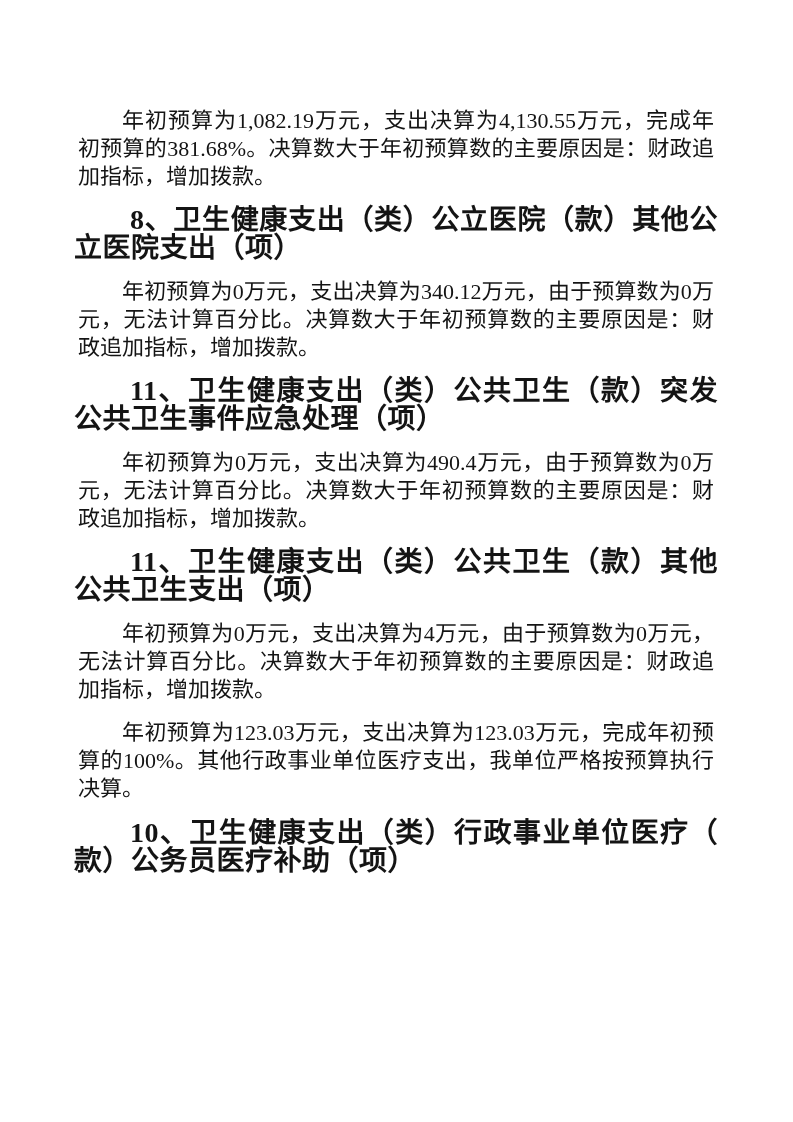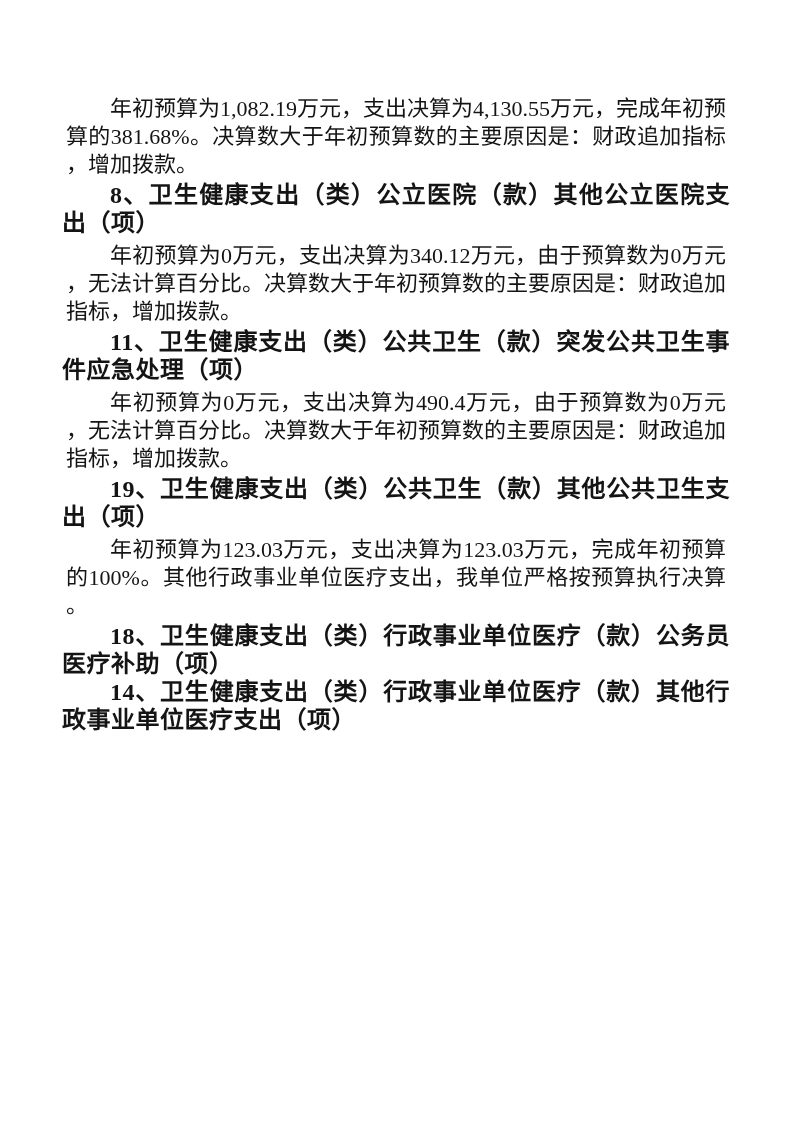--- a/index.html
+++ b/index.html
@@ -18,32 +18,32 @@
     width: 793px;
     height: 1122px;
     background: #ffffff;
     padding: 91px 63px 0 62px;
     font-family: "Liberation Serif", "DejaVu Serif", serif;
     font-size: 22px;
     line-height: 27.8px;
     color: #141414;
   }
   .doc-par {
-    margin: 4px;
+    margin: 16px;
     padding: 0;
     text-align: justify;
     text-indent: 2em;
     word-break: break-all;
     line-break: anywhere;
     font-weight: 400;
   }
   .doc-heading {
-    margin: 0;
+    margin: 12px;
     padding: 0;
-    font-size: 24px;
+    font-size: 28px;
     text-align: justify;
     text-indent: 2em;
     word-break: break-all;
     line-break: anywhere;
     font-weight: 700;
     letter-spacing: 0.5px;
   }
 </style>
 </head>
 <body>
@@ -54,23 +54,23 @@
   <h2 class="doc-heading">8、卫生健康支出（类）公立医院（款）其他公立医院支出（项）</h2>
 
   <p class="doc-par">年初预算为0万元，支出决算为340.12万元，由于预算数为0万元，无法计算百分比。决算数大于年初预算数的主要原因是：财政追加指标，增加拨款。</p>
 
 
 
   <h2 class="doc-heading">11、卫生健康支出（类）公共卫生（款）突发公共卫生事件应急处理（项）</h2>
 
   <p class="doc-par">年初预算为0万元，支出决算为490.4万元，由于预算数为0万元，无法计算百分比。决算数大于年初预算数的主要原因是：财政追加指标，增加拨款。</p>
 
-  <h2 class="doc-heading">19、卫生健康支出（类）公共卫生（款）其他公共卫生支出（项）</h2>
+  <h2 class="doc-heading">11、卫生健康支出（类）公共卫生（款）其他公共卫生支出（项）</h2>
 
+  <p class="doc-par">年初预算为0万元，支出决算为4万元，由于预算数为0万元，无法计算百分比。决算数大于年初预算数的主要原因是：财政追加指标，增加拨款。</p>
 
 
   <p class="doc-par">年初预算为123.03万元，支出决算为123.03万元，完成年初预算的100%。其他行政事业单位医疗支出，我单位严格按预算执行决算。</p>
 
-  <h2 class="doc-heading">18、卫生健康支出（类）行政事业单位医疗（款）公务员医疗补助（项）</h2>
+  <h2 class="doc-heading">10、卫生健康支出（类）行政事业单位医疗（款）公务员医疗补助（项）</h2>
 
 
-  <h2 class="doc-heading">14、卫生健康支出（类）行政事业单位医疗（款）其他行政事业单位医疗支出（项）</h2>
 </div>
 
 </body></html>

